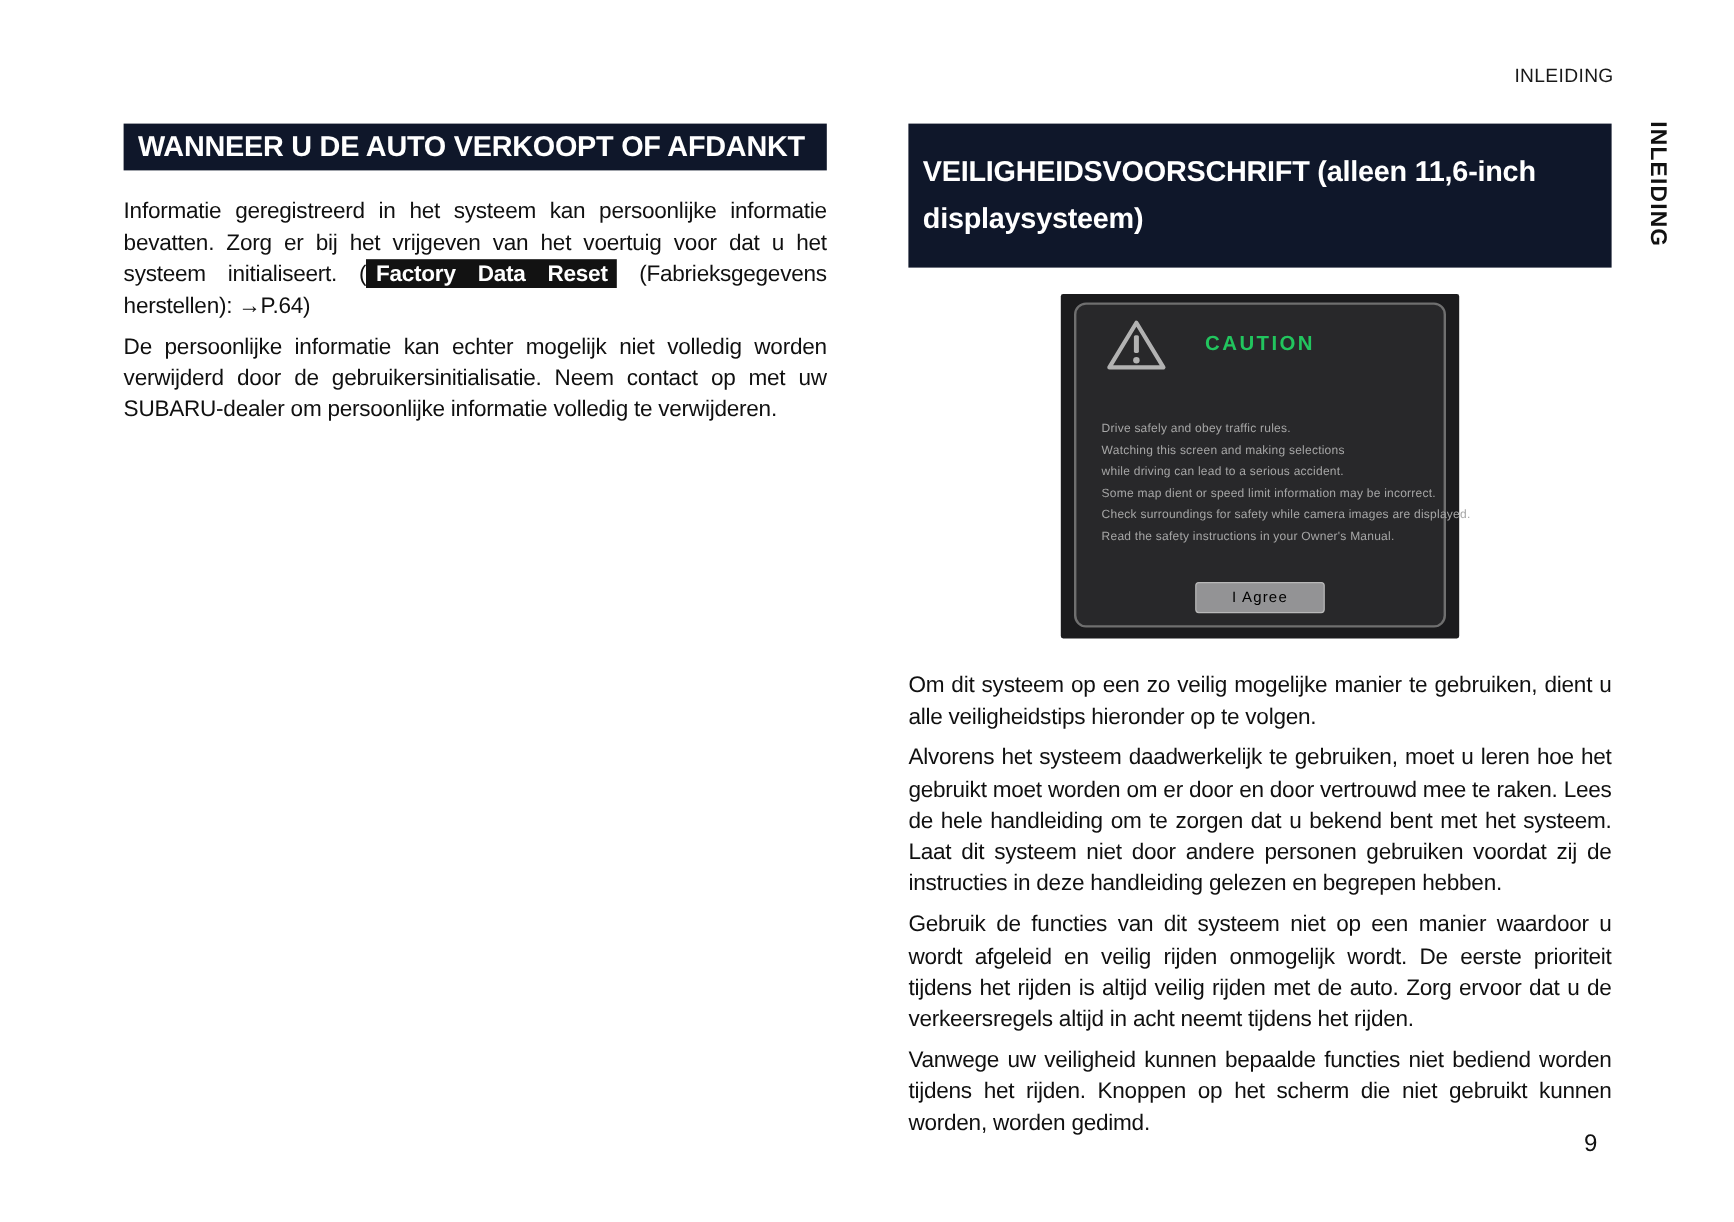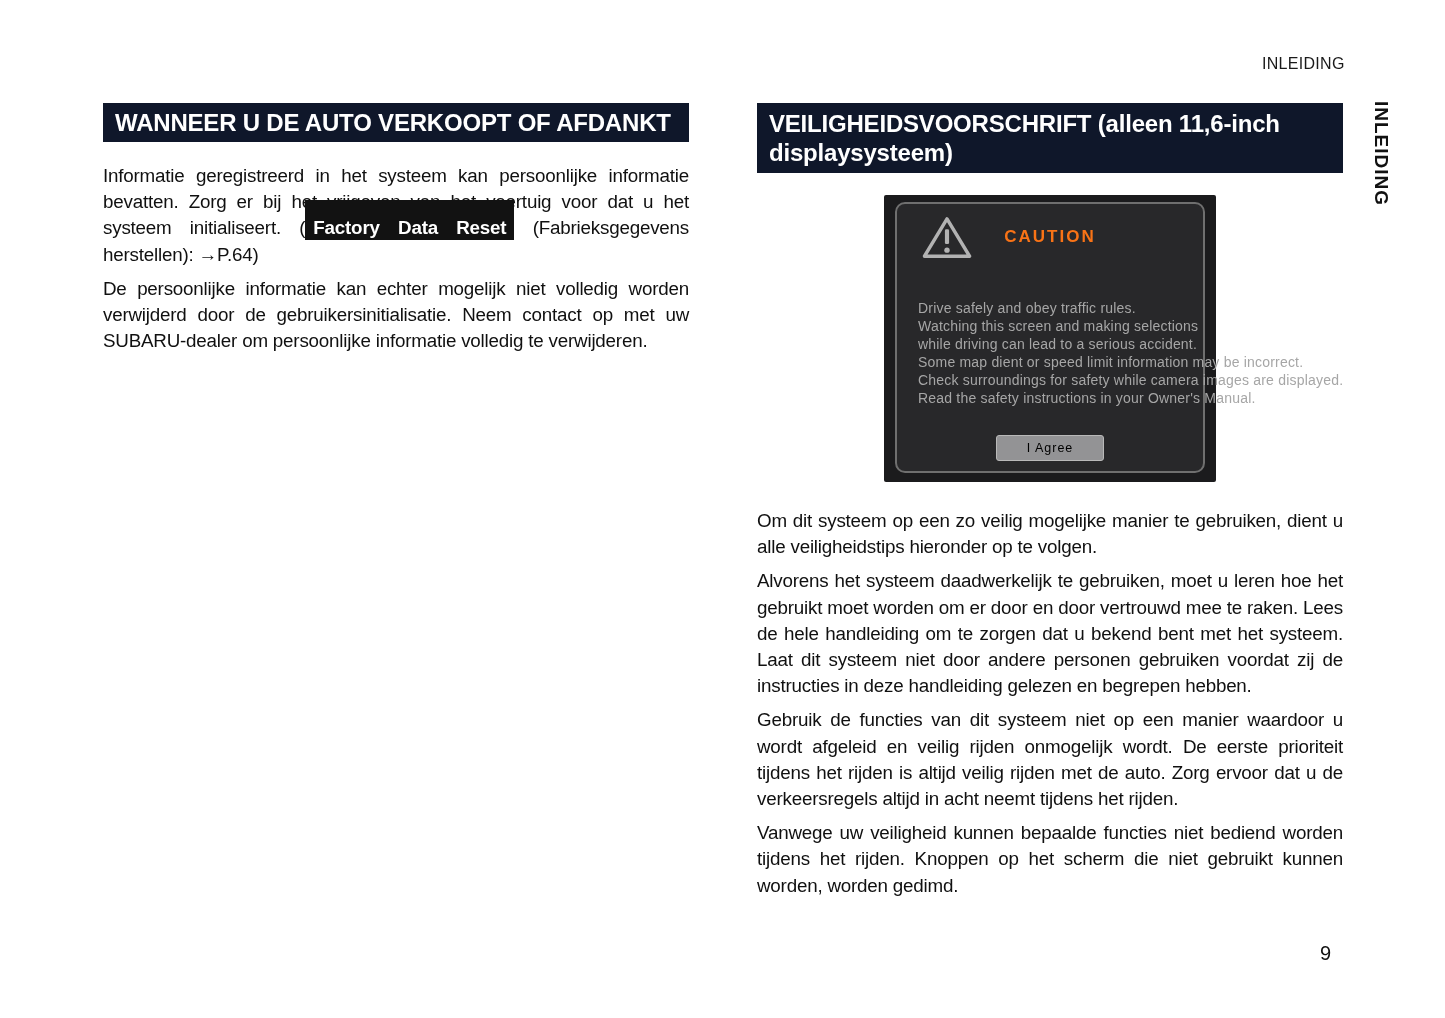--- a/index.html
+++ b/index.html
@@ -21,47 +21,47 @@
     position:absolute;left:1320px;top:942px;font-size:20px;color:#111;
   }
   
   .col{position:absolute;top:103px;}
   .col-left{left:103px;width:586px;}
   .col-right{left:757px;width:586px;}
   .section-title{
     background:#0f172a;color:#ffffff;font-weight:bold;font-size:24px;
     letter-spacing:-0.2px;padding:4px 12px;line-height:31px;box-sizing:border-box;
   }
-  .col-right .section-title{line-height:29px;padding:6px 12px;}
+  .col-right .section-title{line-height:39px;padding:21px 12px;}
   .body{
     font-size:18.8px;line-height:26.2px;text-align:justify;margin:0 0 8px 0;
     letter-spacing:-0.2px;color:#101010;
   }
   .col-left .body.first{margin-top:21px;}
   .col-right .body.first{margin-top:26px;}
   .badge{
-    background:#121212;color:#ffffff;font-weight:bold;padding:17px 8px 2px 8px;
+    background:#121212;color:#ffffff;font-weight:bold;padding:1px 8px 2px 8px;
     white-space:nowrap;
   }
   
   .screen{
     width:332px;height:287px;margin:22px auto 0 auto;background:#1b1b1d;
     padding:7px 11px 9px 11px;box-sizing:border-box;border-radius:2px;
   }
   .screen-inner{
     position:relative;width:100%;height:100%;background:#28282a;
     border:2px solid #6f6f6f;border-radius:10px;box-sizing:border-box;
   }
   .warn-triangle{position:absolute;left:24px;top:11px;width:52px;height:46px;}
   .screen-title{
     position:absolute;left:0;right:0;top:23px;text-align:center;
-    font-size:17px;letter-spacing:2px;color:#f97316;font-weight:600;
+    font-size:17px;letter-spacing:2px;color:#22c55e;font-weight:600;
   }
   .screen-lines{
-    position:absolute;left:21px;top:95px;font-size:14px;line-height:18px;
+    position:absolute;left:21px;top:95px;font-size:10px;line-height:18px;
     color:#a6a6a6;letter-spacing:0.2px;
   }
   .screen-lines div{white-space:nowrap;}
   .agree-btn{
     position:absolute;left:50%;bottom:10px;transform:translateX(-50%);
     width:108px;height:26px;background:#939395;border:1px solid #b9b9b9;
     border-radius:3px;color:#000000;font-size:12.5px;text-align:center;
     line-height:24px;letter-spacing:1px;box-sizing:border-box;
     font-family:"Liberation Sans",sans-serif;
   }

